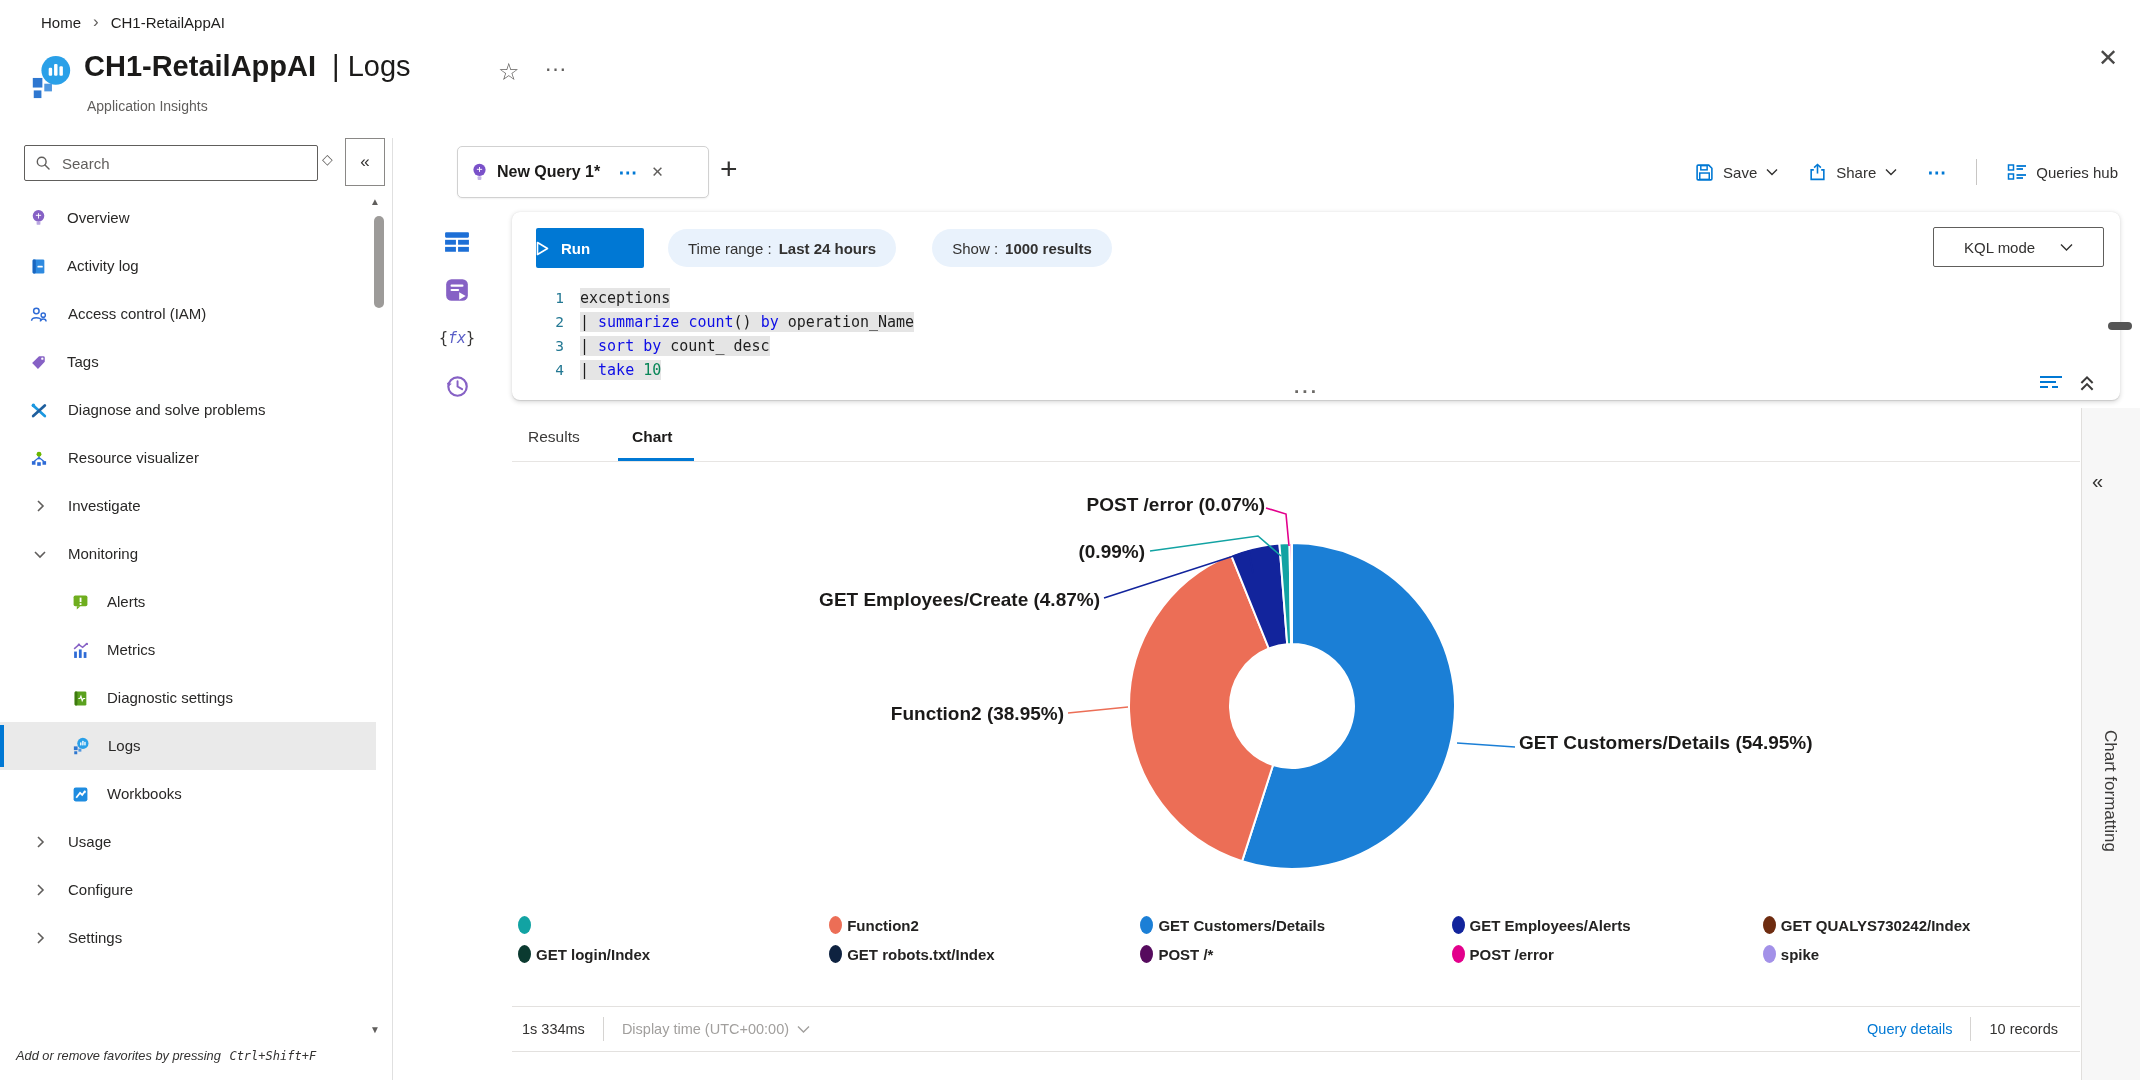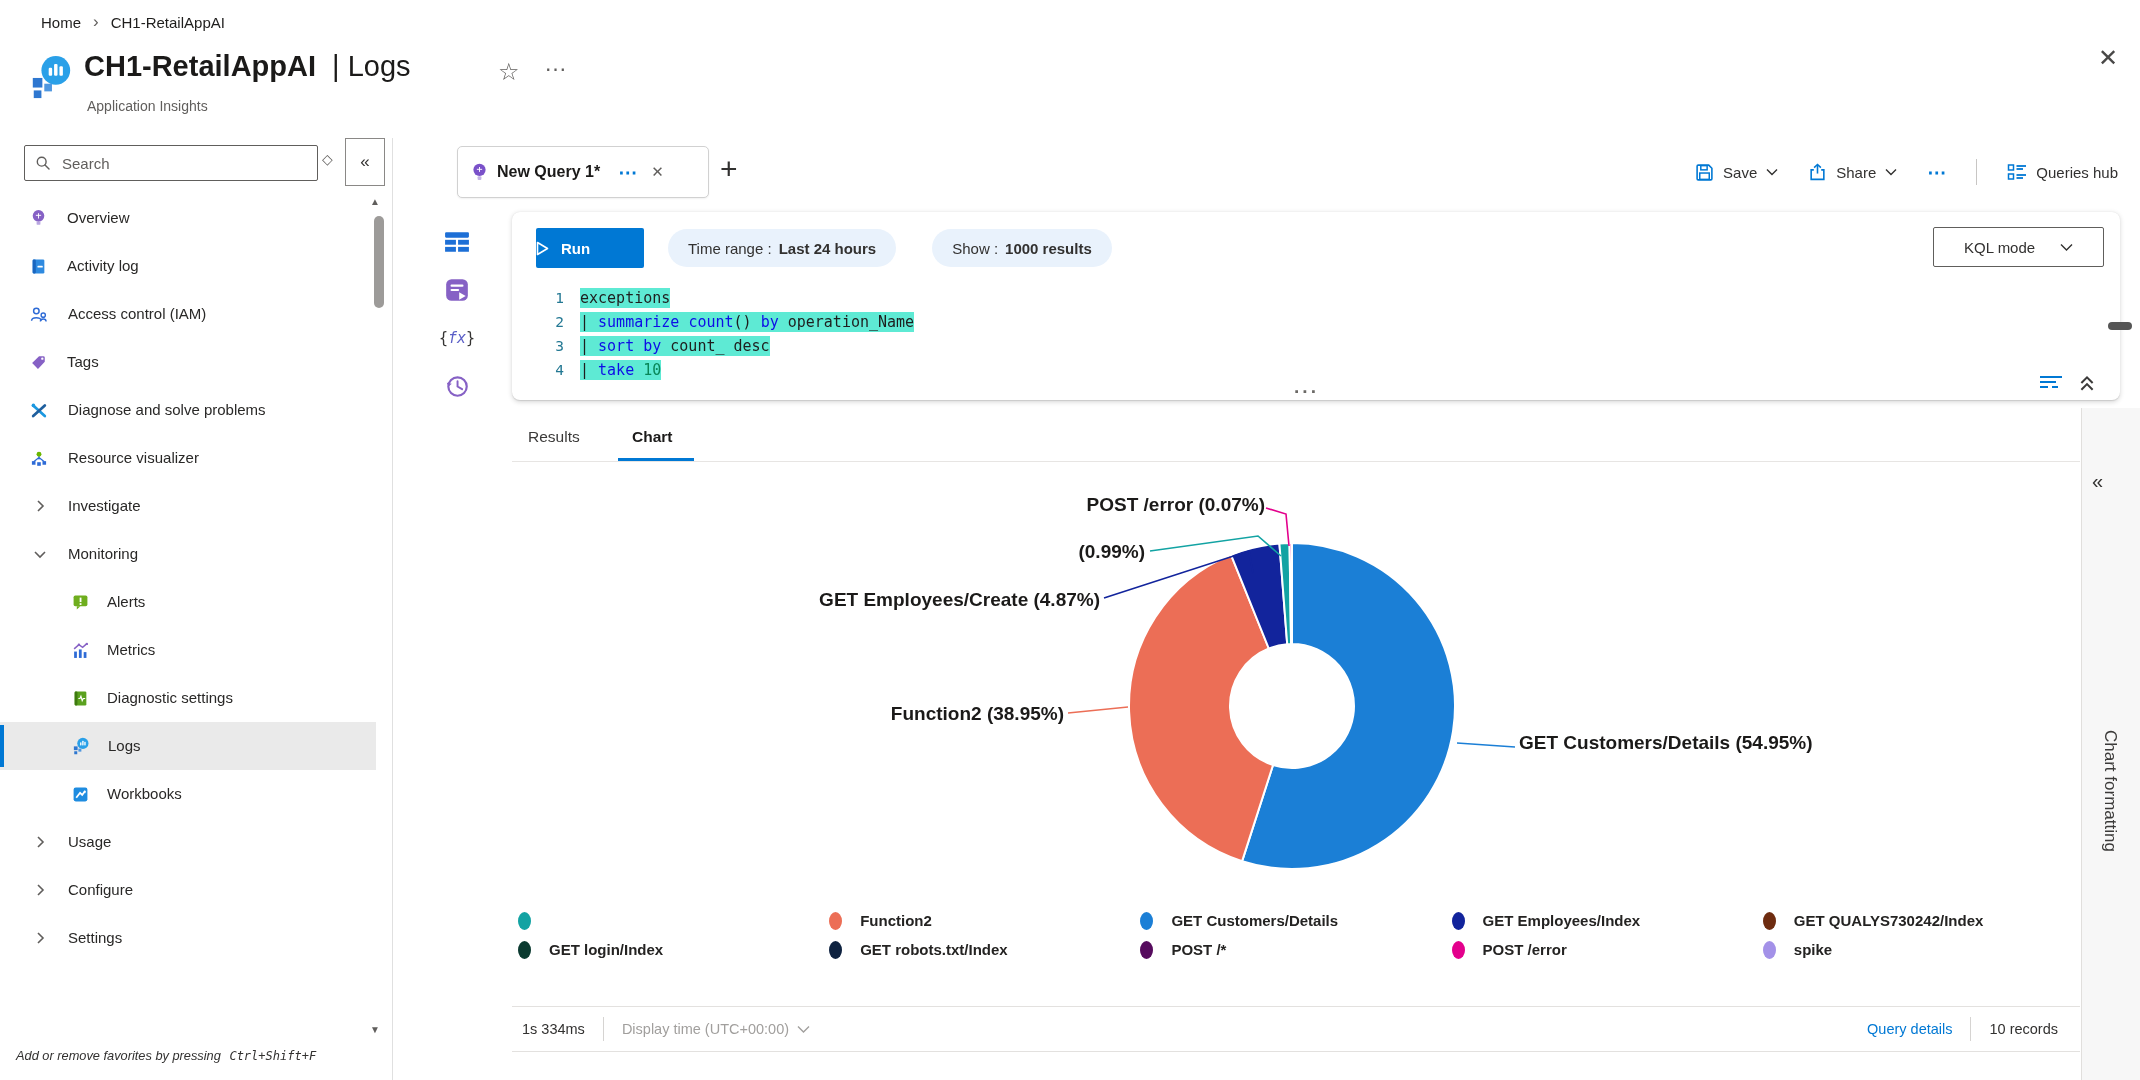--- a/index.html
+++ b/index.html
@@ -59,38 +59,38 @@
 #editor-card{left:512px;top:212px;width:1608px;height:188px;background:#fff;border-radius:8px;box-shadow:0 1.6px 5px rgba(0,0,0,.16),0 .3px 1px rgba(0,0,0,.1)}
 #run-btn{position:absolute;left:24px;top:16px;width:108px;height:40px;background:#0078d4;border-radius:2px;display:flex;align-items:center;justify-content:flex-start;gap:12px;color:#fff;font-size:15px;font-weight:600;cursor:pointer}
 #pills{position:absolute;left:156px;top:17px;display:flex;gap:36px}
 .pill{height:38px;border-radius:19px;background:#e9f2fc;display:flex;align-items:center;padding:12px 20px;font-size:15px;color:#323130;gap:7px;cursor:pointer;white-space:nowrap}
 .pill b{font-weight:600}
 #kql-select{position:absolute;right:16px;top:15px;width:171px;height:40px;border:1px solid #605e5c;border-radius:2px;display:flex;align-items:center;justify-content:space-between;padding:0 30px;font-size:15px;color:#323130;cursor:pointer;background:#fff}
 #code{position:absolute;left:26px;top:74px}
 .crow{display:flex;height:24px;align-items:center;font-family:"DejaVu Sans Mono",monospace;font-size:15px;color:#1e1e1e}
 .crow span{white-space:pre}
 .lnum{width:26px;text-align:right;color:#237893;margin-right:16px;font-size:14.5px;font-family:"DejaVu Sans Mono",monospace}
-.hl{background:#5eead4;padding:1px 0}
+.hl{background:#e5e5e5;padding:1px 0}
 .kw{color:#0e0ee6}
 .num{color:#098658}
 #editor-bottom-icons{position:absolute;right:24px;bottom:8px;display:flex;gap:14px;align-items:center}
 #grip{left:1294px;top:382px;font-size:19px;font-weight:700;color:#6b6966;letter-spacing:2px;cursor:row-resize;line-height:1}
 #scroll-dash{left:2108px;top:322px;width:24px;height:8px;border-radius:4px;background:#565656;cursor:pointer}
 
 
 #tab-results{left:528px;top:428px;font-size:15.5px;color:#3b3a39;cursor:pointer}
 #tab-chart{left:632px;top:428px;font-size:15.5px;font-weight:600;color:#1b1a19;cursor:pointer}
 #chart-underline{left:618px;top:458px;width:76px;height:3px;background:#0078d4}
 #tabs-divider{left:512px;top:461px;width:1568px;height:1px;background:#e7e5e3}
 
 
 #donut-svg{left:512px;top:464px}
 .callout{position:absolute;font-size:19px;font-weight:700;color:#1b1a19;white-space:nowrap}
 #legend-grid{position:absolute;left:518px;top:912px;width:1556px;display:grid;grid-template-columns:repeat(5,1fr);grid-template-rows:26px 26px;grid-auto-flow:column;row-gap:3px}
-.lg-item{display:flex;gap:18px;cursor:pointer}
+.lg-item{display:flex;align-items:center;gap:5px;cursor:pointer}
 .lg-dot{width:13px;height:18px;border-radius:50%;flex:0 0 auto}
 .lg-lbl{font-size:15px;font-weight:700;color:#242322;white-space:nowrap}
 
 
 #statusbar{left:512px;top:1006px;width:1568px;height:46px;border-top:1px solid #e3e1df;border-bottom:1px solid #e3e1df;display:flex;align-items:center;font-size:14.5px;color:#323130;padding:0 22px 0 10px}
 #statusbar .svdiv{width:1px;height:24px;background:#d6d4d2;margin:0 18px}
 #display-time{color:#a19f9d;display:flex;align-items:center;gap:8px;cursor:pointer}
 #query-details{color:#0078d4;cursor:pointer;margin-left:auto}
 #records{color:#323130}
 
@@ -456,21 +456,21 @@
       <div class="lg-item">
         <span class="lg-dot" style="background: rgb(27, 127, 214);"></span>
         <span class="lg-lbl">GET Customers/Details</span>
       </div>
       <div class="lg-item">
         <span class="lg-dot" style="background: rgb(86, 11, 94);"></span>
         <span class="lg-lbl">POST /*</span>
       </div>
       <div class="lg-item">
         <span class="lg-dot" style="background: rgb(18, 36, 156);"></span>
-        <span class="lg-lbl">GET Employees/Index</span>
+        <span class="lg-lbl">GET Employees/Alerts</span>
       </div>
       <div class="lg-item">
         <span class="lg-dot" style="background: rgb(227, 0, 140);"></span>
         <span class="lg-lbl">POST /error</span>
       </div>
       <div class="lg-item">
         <span class="lg-dot" style="background: rgb(110, 44, 16);"></span>
         <span class="lg-lbl">GET QUALYS730242/Index</span>
       </div>
       <div class="lg-item">

